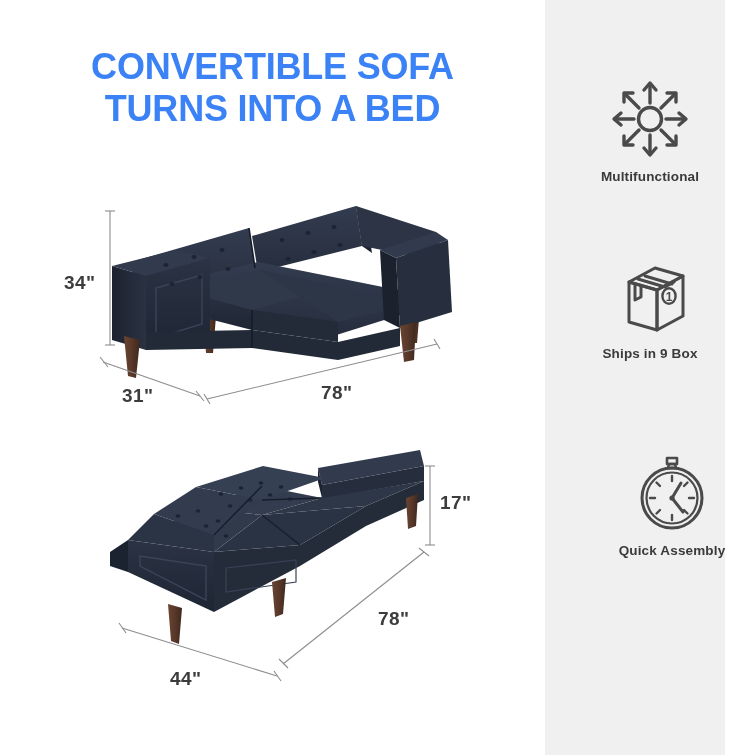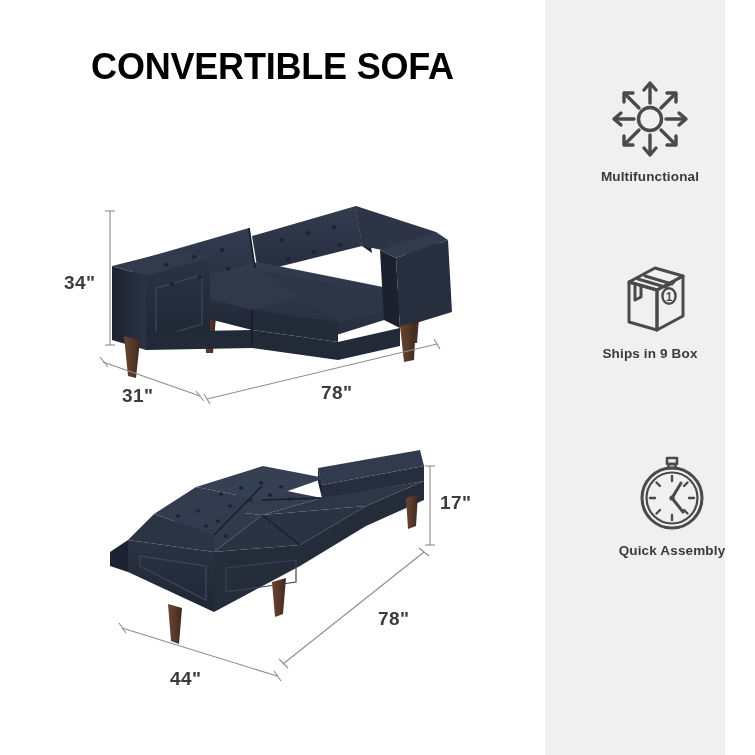--- a/index.html
+++ b/index.html
@@ -18,21 +18,21 @@
   .left-panel{
     position:absolute;left:0;top:0;width:545px;height:755px;background:#ffffff;
   }
 
   .headline{
     position:absolute;left:0;top:46px;width:545px;
     text-align:center;
     font-size:36px;line-height:1.17;
     font-weight:bold;
     letter-spacing:-0.2px;
-    color:#000000;
+    color:#3b82f6;
   }
   .headline .ln{display:block;}
 
   
   .right-rail{
     position:absolute;left:545px;top:0;width:180px;height:755px;
     background:#f0f0f0;
   }
   .feature{
     position:absolute;left:0;width:210px;
@@ -59,20 +59,21 @@
 </style>
 </head>
 <body>
 
 <div id="infographic">
 
   <div class="left-panel">
 
     <div class="headline">
       <span class="ln">CONVERTIBLE SOFA</span>
+      <span class="ln">TURNS INTO A BED</span>
     </div>
 
     <svg class="scene" viewBox="0 0 545 755">
       <defs>
         <linearGradient id="fabTop" x1="0" y1="0" x2="0" y2="1">
           <stop offset="0" stop-color="#333c50"></stop>
           <stop offset="1" stop-color="#262d3d"></stop>
         </linearGradient>
         <linearGradient id="fabFront" x1="0" y1="0" x2="0" y2="1">
           <stop offset="0" stop-color="#2b3344"></stop>

